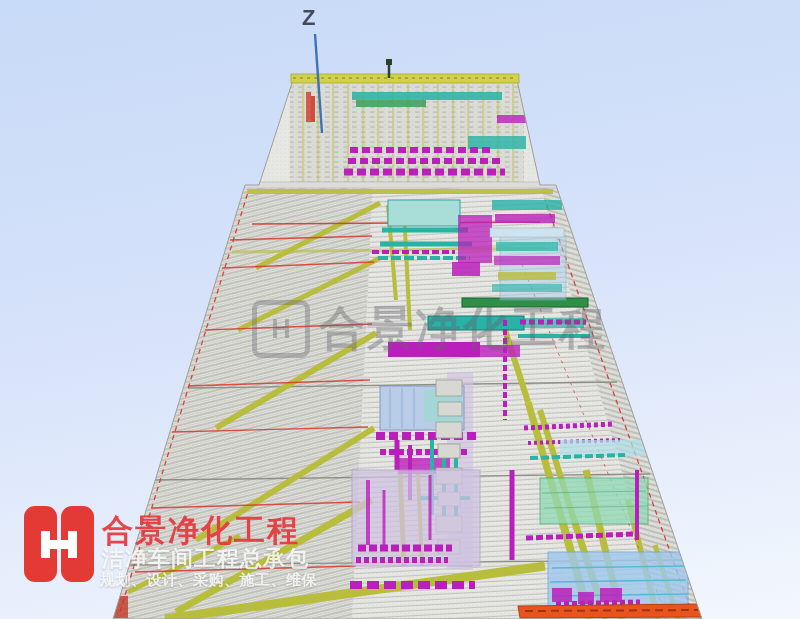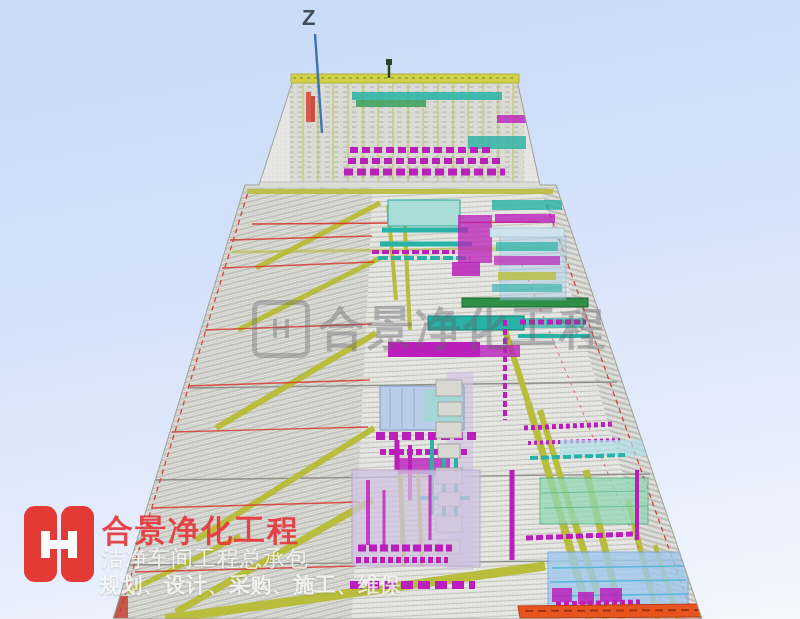--- a/index.html
+++ b/index.html
@@ -25,23 +25,23 @@
   .watermark .wm-ico{width:48px;height:48px;border:5px solid rgba(104,104,112,.38);border-radius:9px;
              display:flex;align-items:center;justify-content:center;font-size:27px;font-weight:bold;
              color:rgba(104,104,112,.40);}
   .watermark .wm-txt{font-size:46px;font-weight:bold;letter-spacing:2px;
              color:rgba(100,100,110,.40);white-space:nowrap;}
 
   .branding{position:absolute;left:24px;top:506px;width:340px;}
   .brand-logo{position:absolute;left:0;top:2px;}
   .brand-name{position:absolute;left:78px;top:4px;font-size:31px;font-weight:bold;letter-spacing:2px;
               color:rgba(230,55,60,.93);white-space:nowrap;}
-  .brand-t1{position:absolute;left:78px;top:38px;font-size:22px;font-weight:normal;letter-spacing:1px;
+  .brand-t1{position:absolute;left:78px;top:38px;font-size:22px;font-weight:bold;letter-spacing:1px;
               color:rgba(255,255,255,.82);text-shadow:0 1px 2px rgba(110,110,110,.35);white-space:nowrap;}
-  .brand-t2{position:absolute;left:76px;top:65px;font-size:21px;font-weight:bold;letter-spacing:.5px;
+  .brand-t2{position:absolute;left:76px;top:65px;font-size:15px;font-weight:bold;letter-spacing:.5px;
               color:rgba(255,255,255,.80);text-shadow:0 1px 2px rgba(110,110,110,.35);white-space:nowrap;}
 </style>
 </head>
 <body>
 
 <div id="stage">
 
   <svg width="800" height="619" viewBox="0 0 800 619">
     <defs>
       <clipPath id="clipB">

